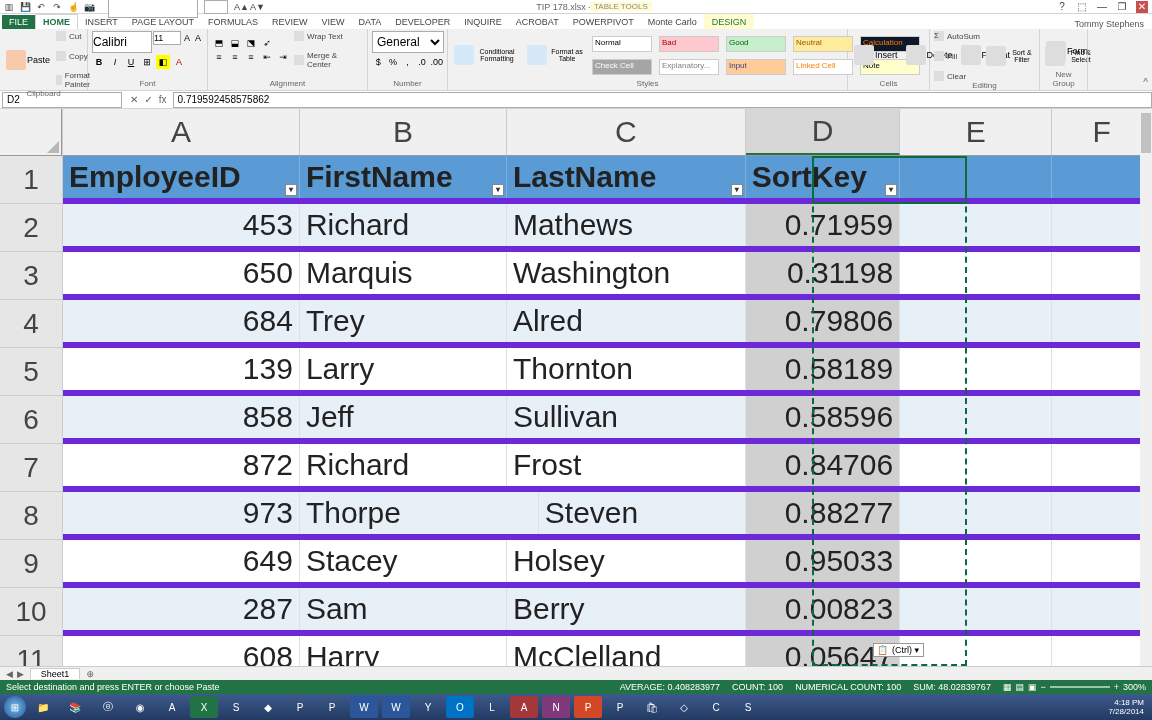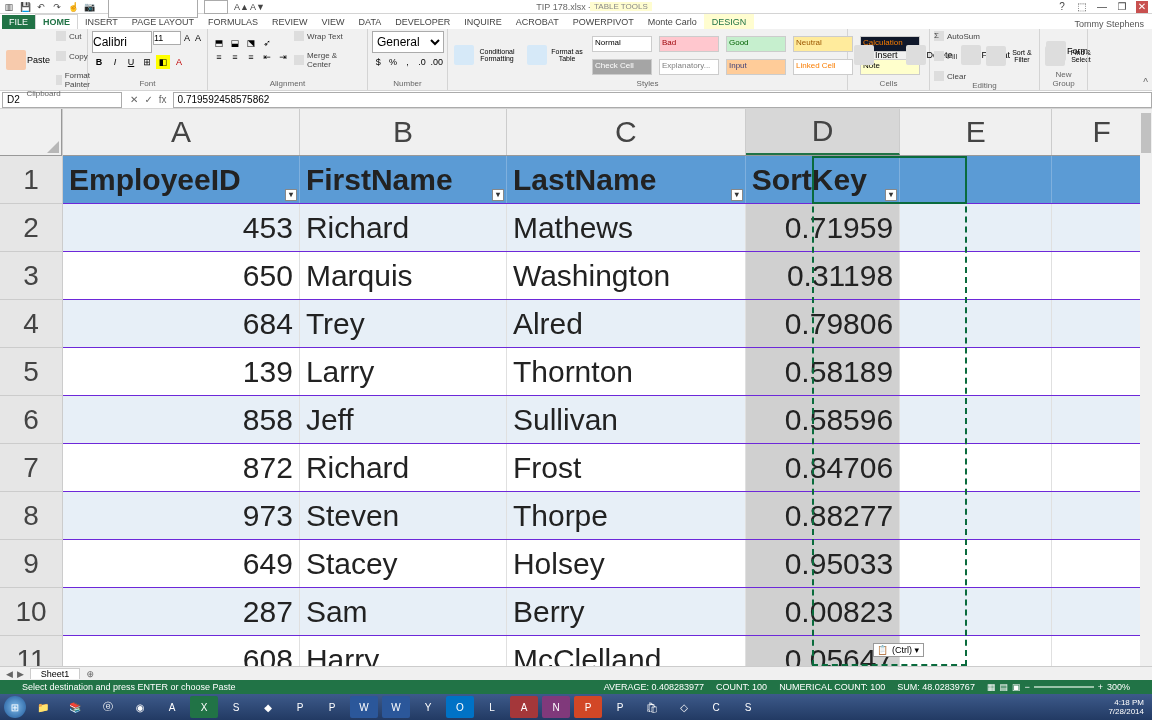--- a/index.html
+++ b/index.html
@@ -56,21 +56,21 @@
 .corner { height: 47px; background: #f0f0f0; border-bottom: 1px solid #999; border-right: 1px solid #999; position: relative; }
 .corner::after { content: ""; position: absolute; right: 2px; bottom: 2px; border: 6px solid transparent; border-bottom-color: #b7b7b7; border-right-color: #b7b7b7; }
 .rowhdr { height: 48px; background: #e6e6e6; border-bottom: 1px solid #ccc; font-size: 28px; color: #444; display: flex; align-items: center; justify-content: center; }
 .grid-cols { flex: 1; overflow: hidden; position: relative; }
 .colhdrs { display: flex; height: 47px; background: #e6e6e6; border-bottom: 1px solid #999; }
 .colhdr { border-right: 1px solid #ccc; font-size: 30px; color: #444; display: flex; align-items: center; justify-content: center; background: #f0f0f0; }
 .colhdr.sel { background: #d7d7d7; border-bottom: 2px solid #217346; }
 .colA { width: 238px; } .colB { width: 208px; } .colC { width: 240px; } .colD { width: 155px; } .colE { width: 153px; } .colF { width: 100px; }
 
 .cells-area { position: relative; }
-.row { display: flex; height: 48px; border-bottom: 1px solid #6d28d9; }
+.row { display: flex; height: 48px; border-bottom: 6px solid #6d28d9; }
 .row.header { background: #5b9bd5; color: #fff; font-weight: bold; font-size: 30px; }
 .row.stripe { background: #e7eff7; }
 .cell { border-right: 1px solid #e0e0e0; display: flex; align-items: center; padding: 0 6px; font-size: 30px; color: #222; overflow: hidden; white-space: nowrap; }
 .row.header .cell { border-right: 1px solid #7fb0de; position: relative; }
 .filter-btn { position: absolute; right: 2px; bottom: 2px; width: 12px; height: 12px; background: #fff; border: 1px solid #888; font-size: 8px; line-height: 10px; text-align: center; color: #333; }
 .num { justify-content: flex-end; }
 
 
 .cell.copied { position: relative; background: #d0d0d0; }
 .marchbox { position: absolute; left: 749px; top: 47px; width: 155px; height: 510px; pointer-events: none; border: 2px dashed #0a6b3d; }
@@ -82,21 +82,21 @@
 .vscroll-thumb { position: absolute; top: 4px; left: 1px; width: 10px; height: 40px; background: #c1c1c1; }
 
 
 .sheet-tabs-row { height: 14px; background: #f0f0f0; display: flex; align-items: center; border-top: 1px solid #ccc; font-size: 9px; position: relative; }
 .sheet-nav { display: flex; gap: 4px; padding: 0 6px; color: #666; }
 .sheet-tab { padding: 0 10px; background: #fff; border: 1px solid #ccc; border-bottom: none; }
 .sheet-add { padding: 0 6px; color: #666; cursor: pointer; }
 .hscroll { position: absolute; right: 14px; bottom: 0; height: 12px; width: 120px; background: #f0f0f0; }
 
 
-.statusbar { height: 14px; background: #217346; color: #fff; display: flex; align-items: center; font-size: 9px; padding: 0 22px; justify-content: space-between; }
+.statusbar { height: 14px; background: #217346; color: #fff; display: flex; align-items: center; font-size: 9px; padding: 0 6px; justify-content: space-between; }
 .stats { display: flex; gap: 12px; }
 .viewbtns { display: flex; gap: 4px; align-items: center; }
 .zoom-slider { width: 60px; height: 2px; background: #9ac3a9; position: relative; }
 
 
 .taskbar { height: 26px; background: linear-gradient(#3d5a8a, #223a63); display: flex; align-items: center; gap: 4px; padding: 0 4px; }
 .tbtn { width: 28px; height: 22px; border-radius: 2px; display: flex; align-items: center; justify-content: center; font-size: 10px; color: #fff; cursor: pointer; }
 .tbtn.start { background: radial-gradient(circle, #7db9e8, #1e5799); border-radius: 50%; width: 22px; height: 22px; }
 .clock-area { margin-left: auto; text-align: right; color: #fff; font-size: 8px; line-height: 9px; padding-right: 4px; }
 </style>
@@ -423,22 +423,22 @@
           <div class="row">
             <div class="cell colA num">872</div>
             <div class="cell colB">Richard</div>
             <div class="cell colC">Frost</div>
             <div class="cell colD num copied">0.84706</div>
             <div class="cell colE"></div>
             <div class="cell colF"></div>
           </div>
           <div class="row stripe">
             <div class="cell colA num">973</div>
+            <div class="cell colC">Thorpe</div>
             <div class="cell colB">Steven</div>
-            <div class="cell colC">Thorpe</div>
             <div class="cell colD num copied">0.88277</div>
             <div class="cell colE"></div>
             <div class="cell colF"></div>
           </div>
           <div class="row">
             <div class="cell colA num">649</div>
             <div class="cell colB">Stacey</div>
             <div class="cell colC">Holsey</div>
             <div class="cell colD num copied">0.95033</div>
             <div class="cell colE"></div>

